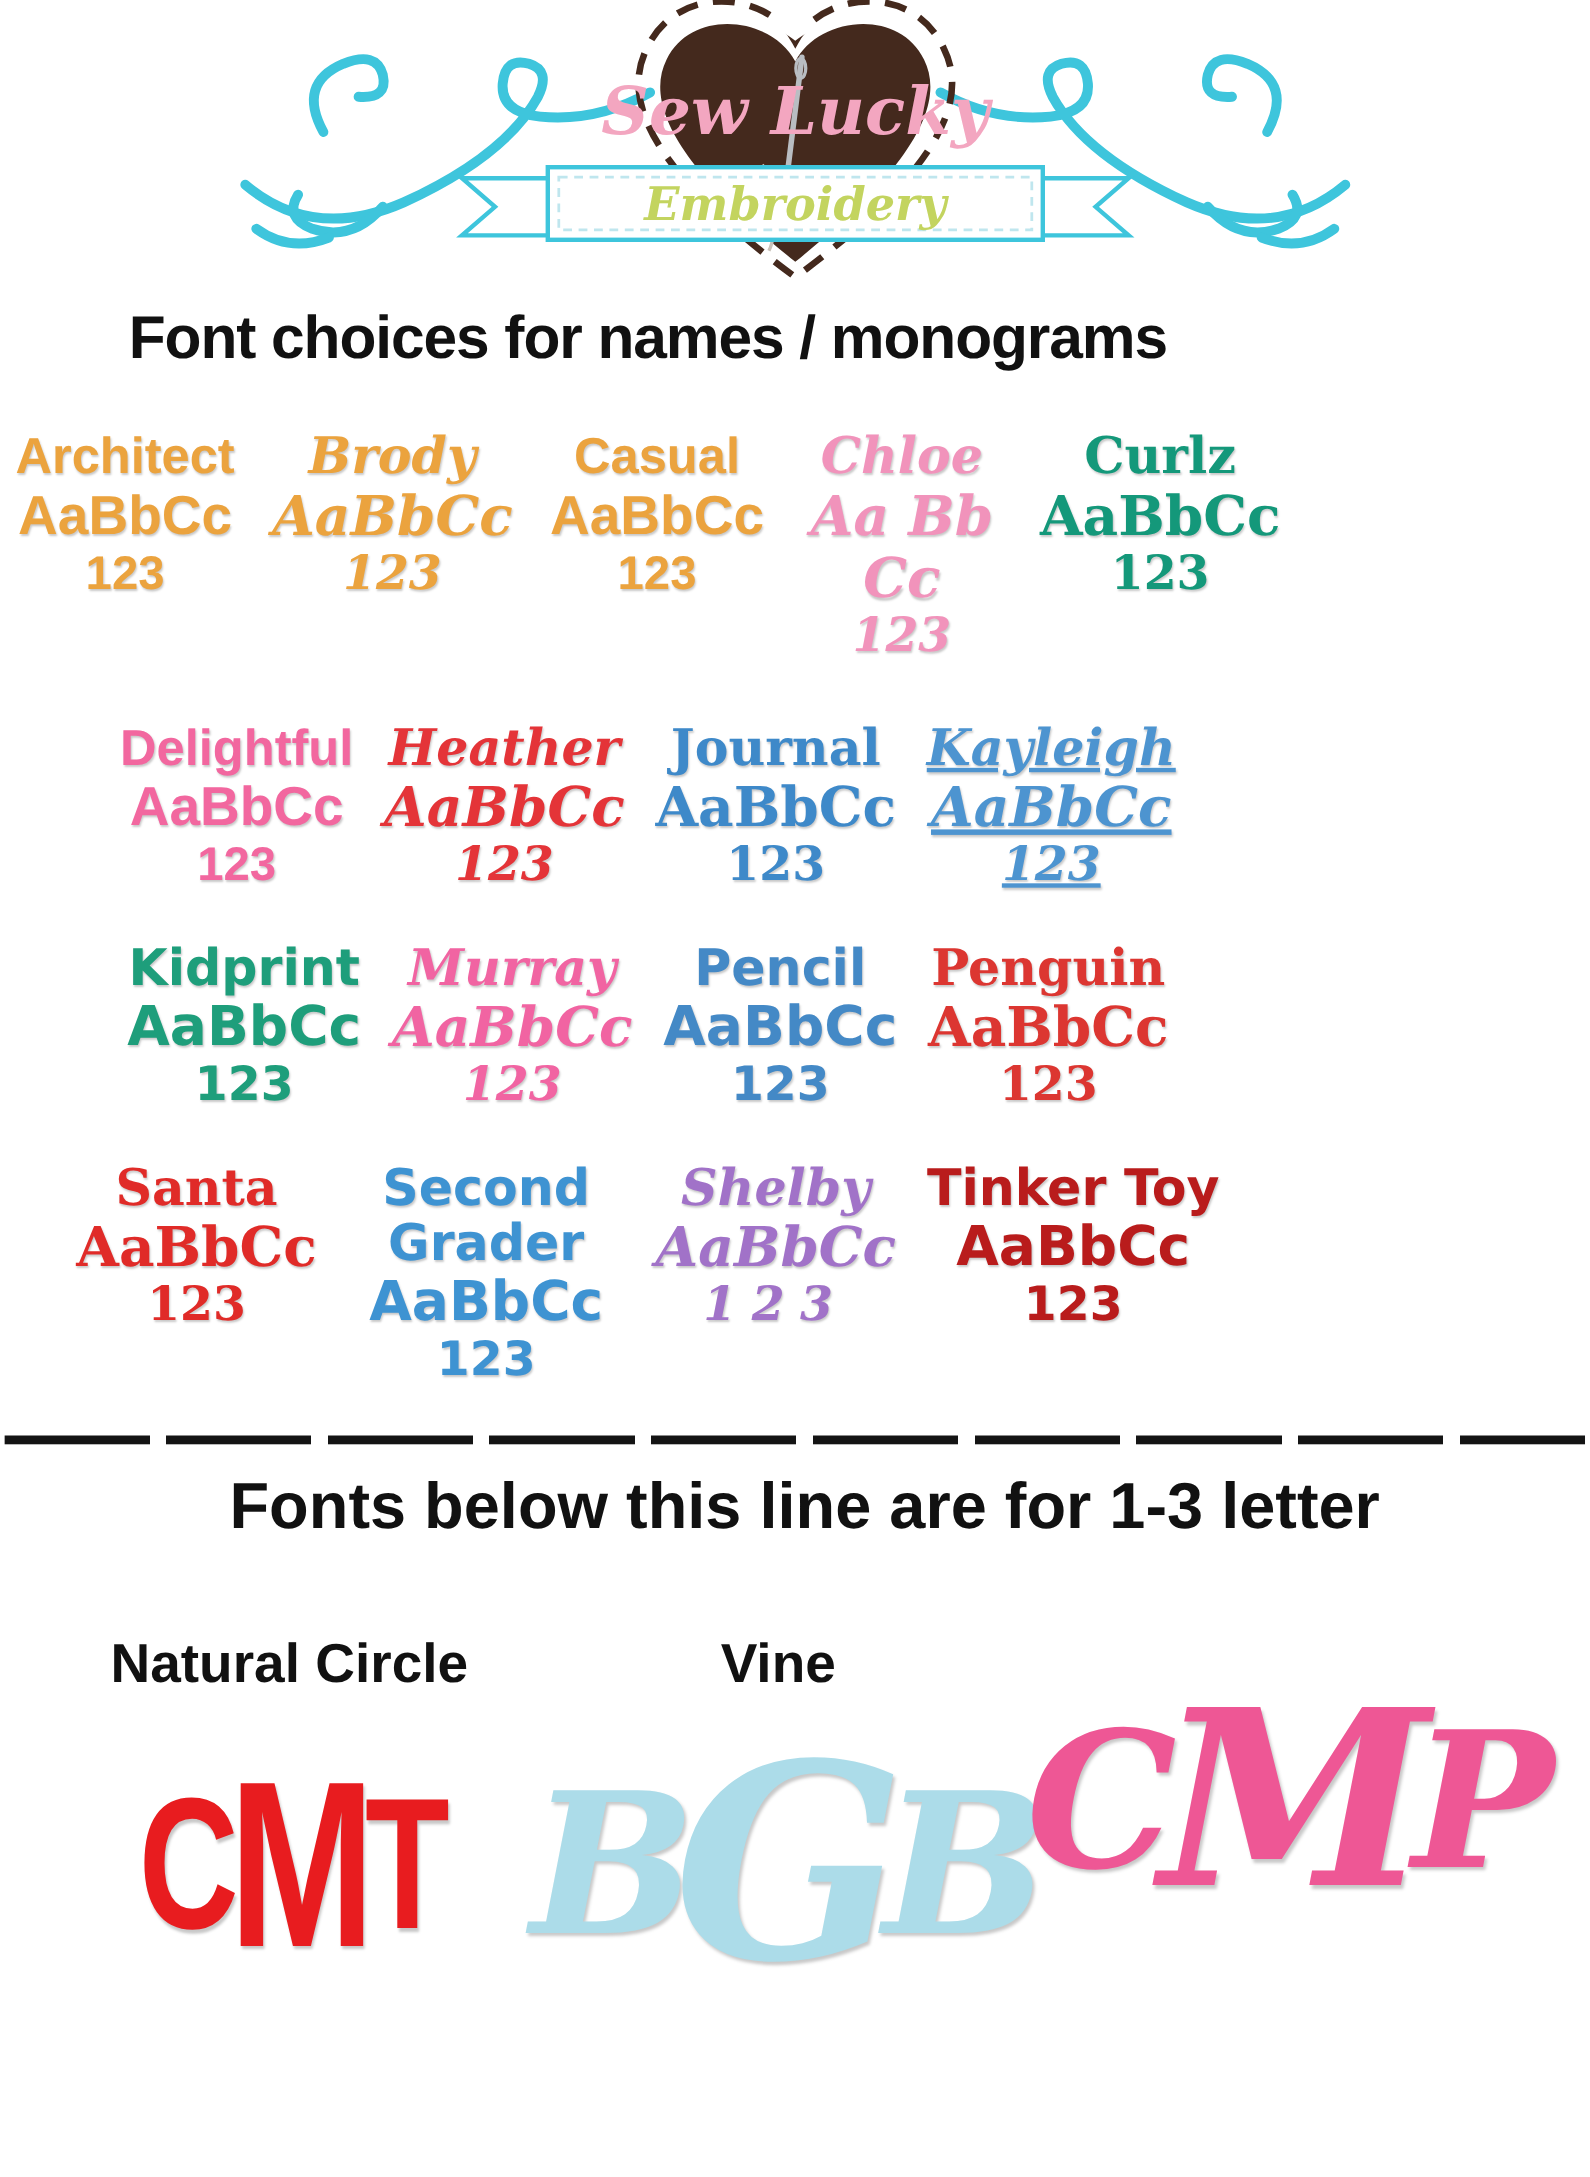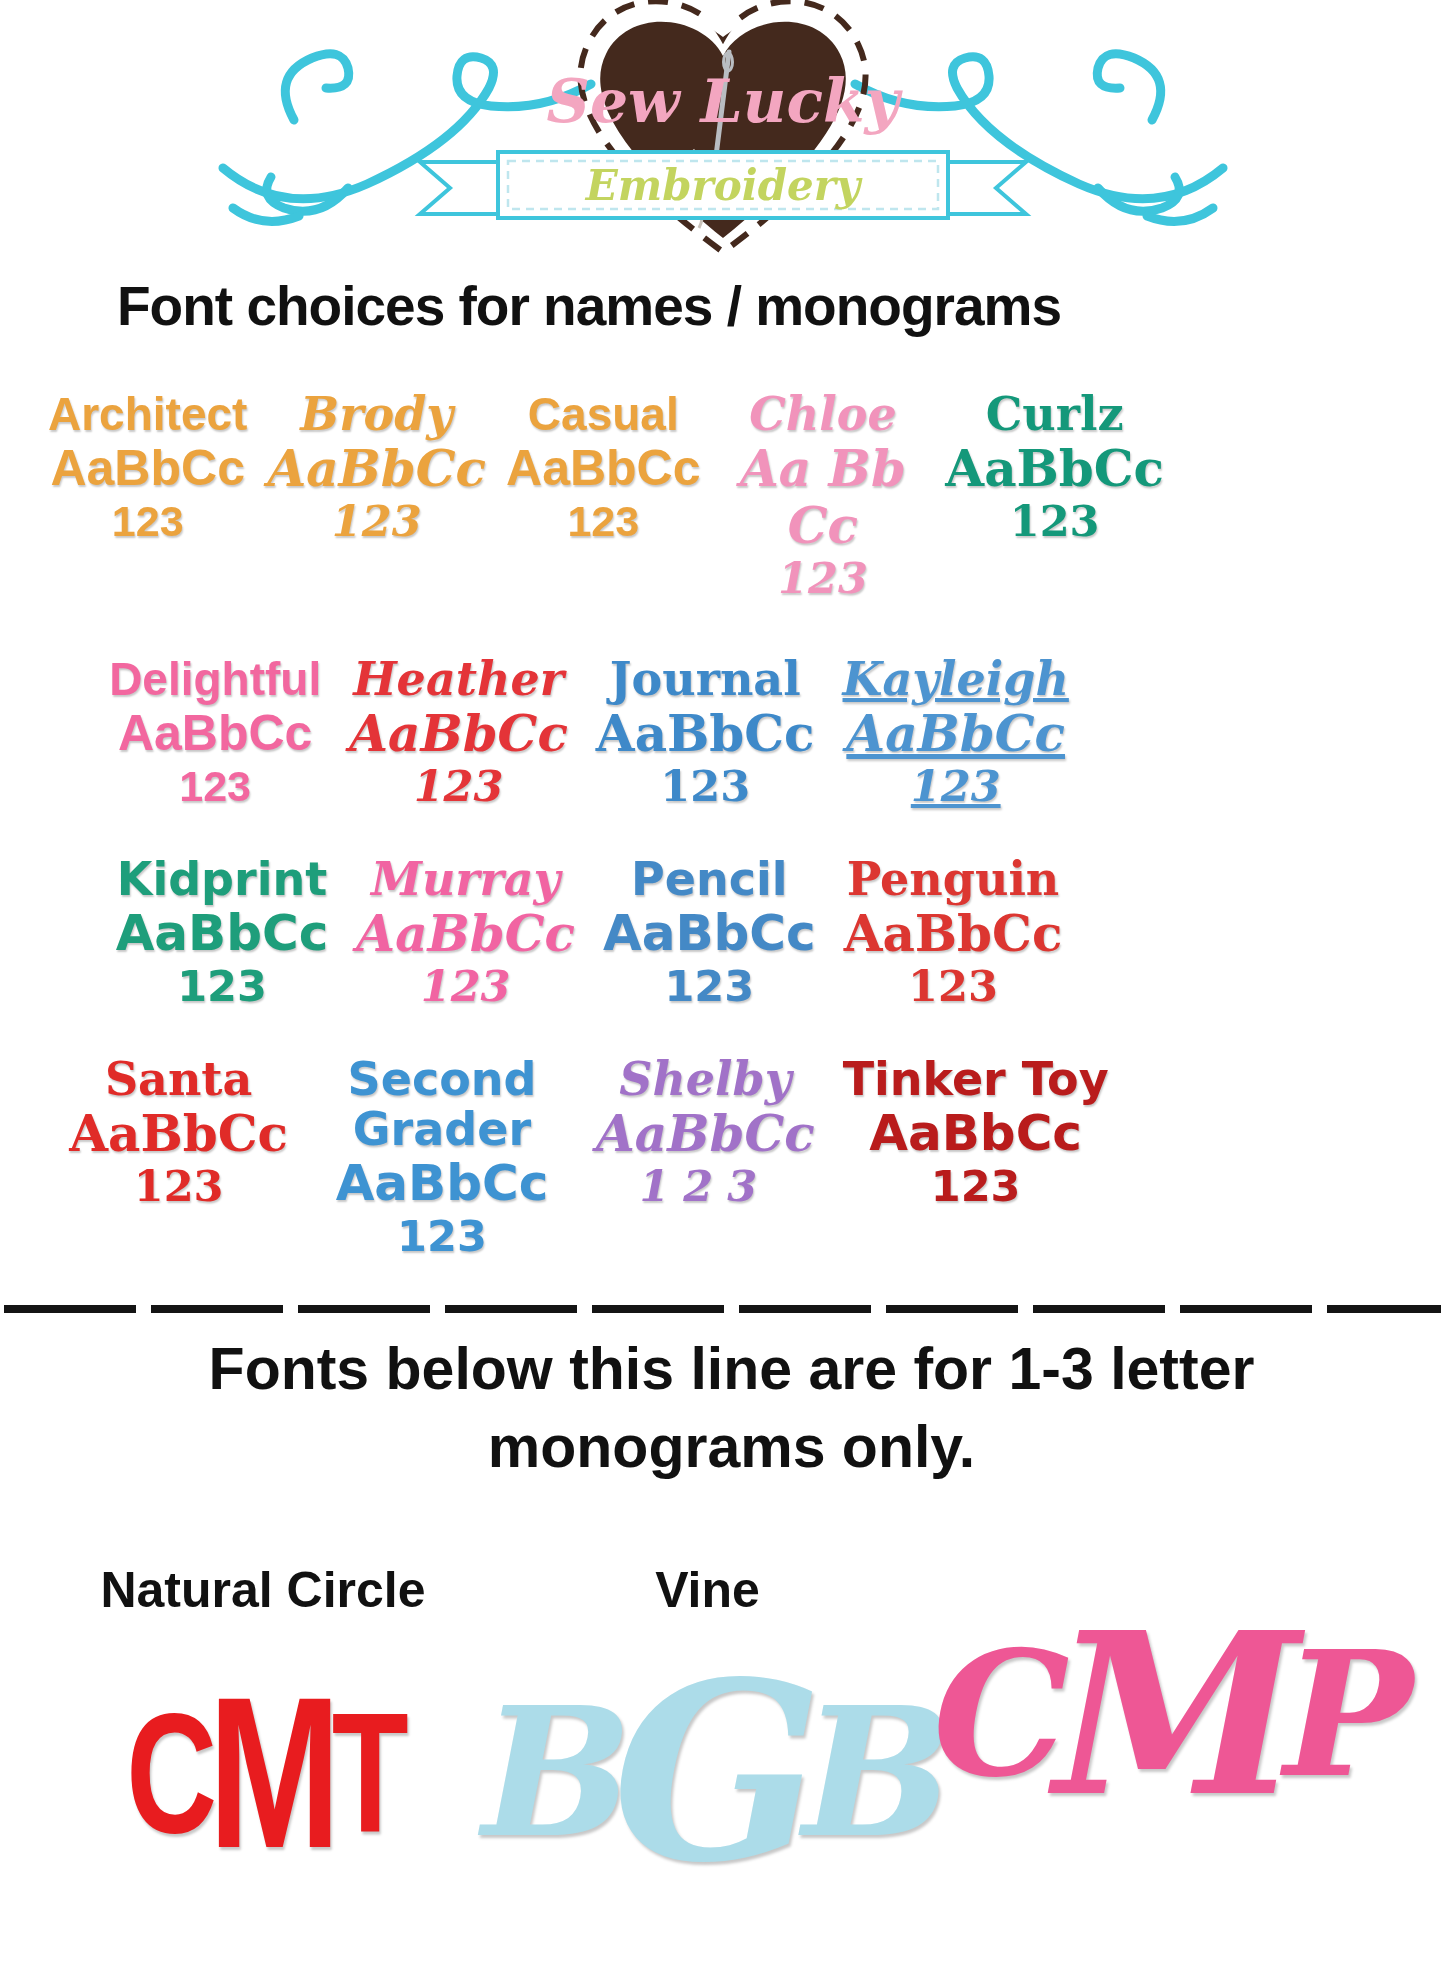--- a/index.html
+++ b/index.html
@@ -33,21 +33,21 @@
   }
   
   .rows{margin-top:52px;}
   .font-row{
     display:flex;
     justify-content:center;
     align-items:flex-start;
     gap:28px;
     margin-bottom:44px;
   }
-  .font-row.row-1{gap:20px;margin-bottom:52px;margin-left:34px;}
+  .font-row.row-1{gap:34px;margin-bottom:52px;}
   .entry{
     text-align:center;
     text-shadow:1px 2px 2px rgba(0,0,0,.22), -1px -1px 0 rgba(255,255,255,.55);
   }
   .fname{font-size:46px;line-height:1.08;}
   .fsample{font-size:50px;line-height:1.14;}
   .fnums{font-size:43px;line-height:1.15;}
   .sty-print{font-family:"Liberation Sans",sans-serif;font-weight:700;}
   .sty-script{font-family:"DejaVu Serif",serif;font-style:italic;font-weight:700;}
   .sty-serif{font-family:"DejaVu Serif",serif;font-weight:700;}
@@ -255,21 +255,20 @@
         </div>
       </div>
 
     </main>
   </div>
 
   <div class="divider"></div>
 
   <h2 class="note">
     <span>Fonts below this line are for 1-3 letter</span><br>
-    <span>monograms only.</span>
   </h2>
 
   <section class="monos">
 
     <div class="mono-col">
       <div class="mono-label">Natural Circle</div>
       <div class="mono-letters mono-natural" style="color: rgb(232, 28, 31);">
         <span class="l-side">C</span>
         <span class="l-mid">M</span>
         <span class="l-side">T</span>

